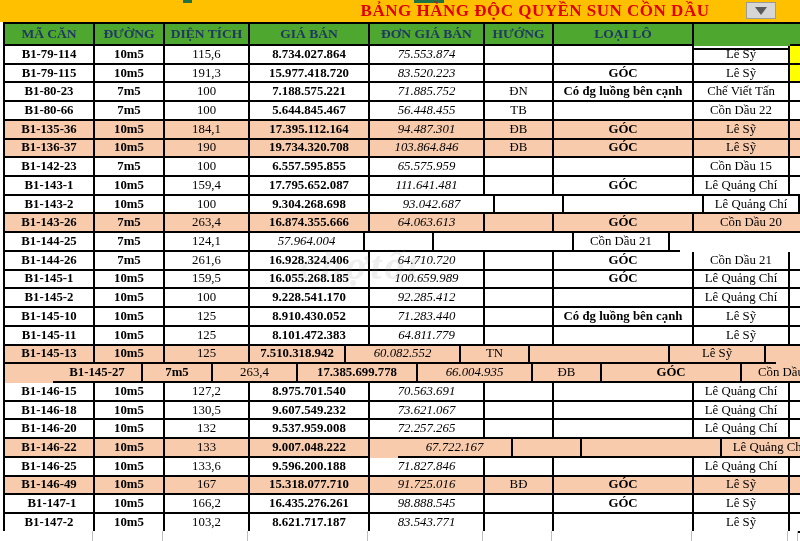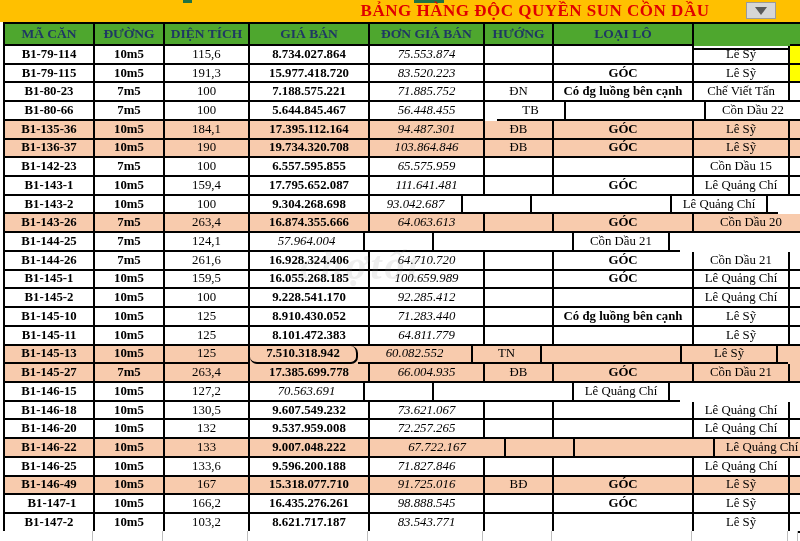--- a/index.html
+++ b/index.html
@@ -135,21 +135,21 @@
           <div class="cell c-loai_lo" style="width: 140px;">Có đg luồng bên cạnh</div>
           <div class="cell c-ten_duong" style="width: 96px;">Chế Viết Tấn</div>
           <div class="cell edge" style="width: 10px; background: rgb(255, 255, 255);"></div>
         </div>
         <div class="row">
           <div class="cell c-ma_can" style="width: 90px;">B1-80-66</div>
           <div class="cell c-duong" style="width: 70px;">7m5</div>
           <div class="cell c-dien_tich" style="width: 85px;">100</div>
           <div class="cell c-gia_ban" style="width: 120px;">5.644.845.467</div>
           <div class="cell c-don_gia_ban" style="width: 115px;">56.448.455</div>
-          <div class="cell c-huong" style="width: 69px; margin-left: 12px;">TB</div>
+          <div class="cell c-huong" style="width: 69px;">TB</div>
           <div class="cell c-loai_lo" style="width: 140px;"></div>
           <div class="cell c-ten_duong" style="width: 96px;">Cồn Dầu 22</div>
           <div class="cell edge" style="width: 10px; background: rgb(255, 255, 255);"></div>
         </div>
         <div class="row hl">
           <div class="cell c-ma_can" style="width: 90px;">B1-135-36</div>
           <div class="cell c-duong" style="width: 70px;">10m5</div>
           <div class="cell c-dien_tich" style="width: 85px;">184,1</div>
           <div class="cell c-gia_ban" style="width: 120px;">17.395.112.164</div>
           <div class="cell c-don_gia_ban" style="width: 115px;">94.487.301</div>
@@ -189,21 +189,21 @@
           <div class="cell c-huong" style="width: 69px;"></div>
           <div class="cell c-loai_lo" style="width: 140px;">GÓC</div>
           <div class="cell c-ten_duong" style="width: 96px;">Lê Quảng Chí</div>
           <div class="cell edge" style="width: 10px; background: rgb(255, 255, 255);"></div>
         </div>
         <div class="row">
           <div class="cell c-ma_can" style="width: 90px;">B1-143-2</div>
           <div class="cell c-duong" style="width: 70px;">10m5</div>
           <div class="cell c-dien_tich" style="width: 85px;">100</div>
           <div class="cell c-gia_ban" style="width: 120px;">9.304.268.698</div>
-          <div class="cell c-don_gia_ban" style="width: 93px;">93.042.687</div>
+          <div class="cell c-don_gia_ban" style="width: 125px;">93.042.687</div>
           <div class="cell c-huong" style="width: 69px;"></div>
           <div class="cell c-loai_lo" style="width: 140px;"></div>
           <div class="cell c-ten_duong" style="width: 96px;">Lê Quảng Chí</div>
           <div class="cell edge" style="width: 10px; background: rgb(255, 255, 255);"></div>
         </div>
         <div class="row hl">
           <div class="cell c-ma_can" style="width: 90px;">B1-143-26</div>
           <div class="cell c-duong" style="width: 70px;">7m5</div>
           <div class="cell c-dien_tich" style="width: 85px;">263,4</div>
           <div class="cell c-gia_ban" style="width: 120px;">16.874.355.666</div>
@@ -275,42 +275,43 @@
           <div class="cell c-don_gia_ban" style="width: 115px;">64.811.779</div>
           <div class="cell c-huong" style="width: 69px;"></div>
           <div class="cell c-loai_lo" style="width: 140px;"></div>
           <div class="cell c-ten_duong" style="width: 96px;">Lê Sỹ</div>
           <div class="cell edge" style="width: 10px; background: rgb(255, 255, 255);"></div>
         </div>
         <div class="row hl">
           <div class="cell c-ma_can" style="width: 90px;">B1-145-13</div>
           <div class="cell c-duong" style="width: 70px;">10m5</div>
           <div class="cell c-dien_tich" style="width: 85px;">125</div>
-          <div class="cell c-gia_ban" style="width: 108px; border-radius: 7px;">7.510.318.942</div>
+          <div class="cell c-gia_ban" style="width: 96px;">7.510.318.942</div>
           <div class="cell c-don_gia_ban" style="width: 115px;">60.082.552</div>
           <div class="cell c-huong" style="width: 69px;">TN</div>
           <div class="cell c-loai_lo" style="width: 140px;"></div>
           <div class="cell c-ten_duong" style="width: 96px;">Lê Sỹ</div>
           <div class="cell edge" style="width: 10px; background: rgb(248, 203, 173);"></div>
         </div>
         <div class="row hl">
-          <div class="cell c-ma_can" style="width: 90px;">B1-145-27</div>
+          <div class="cell c-ma_can" style="width: 90px; margin-left: 48px;">B1-145-27</div>
           <div class="cell c-duong" style="width: 70px;">7m5</div>
           <div class="cell c-dien_tich" style="width: 85px;">263,4</div>
           <div class="cell c-gia_ban" style="width: 120px;">17.385.699.778</div>
           <div class="cell c-don_gia_ban" style="width: 115px;">66.004.935</div>
           <div class="cell c-huong" style="width: 69px;">ĐB</div>
           <div class="cell c-loai_lo" style="width: 140px;">GÓC</div>
           <div class="cell c-ten_duong" style="width: 96px;">Cồn Dầu 21</div>
           <div class="cell edge" style="width: 10px; background: rgb(248, 203, 173);"></div>
         </div>
         <div class="row">
           <div class="cell c-ma_can" style="width: 90px;">B1-146-15</div>
           <div class="cell c-duong" style="width: 70px;">10m5</div>
           <div class="cell c-dien_tich" style="width: 85px;">127,2</div>
+          <div class="cell c-gia_ban" style="width: 120px;">8.975.701.540</div>
           <div class="cell c-don_gia_ban" style="width: 115px;">70.563.691</div>
           <div class="cell c-huong" style="width: 69px;"></div>
           <div class="cell c-loai_lo" style="width: 140px;"></div>
           <div class="cell c-ten_duong" style="width: 96px;">Lê Quảng Chí</div>
           <div class="cell edge" style="width: 10px; background: rgb(255, 255, 255);"></div>
         </div>
         <div class="row">
           <div class="cell c-ma_can" style="width: 90px;">B1-146-18</div>
           <div class="cell c-duong" style="width: 70px;">10m5</div>
           <div class="cell c-dien_tich" style="width: 85px;">130,5</div>
@@ -330,21 +331,21 @@
           <div class="cell c-huong" style="width: 69px;"></div>
           <div class="cell c-loai_lo" style="width: 140px;"></div>
           <div class="cell c-ten_duong" style="width: 96px;">Lê Quảng Chí</div>
           <div class="cell edge" style="width: 10px; background: rgb(255, 255, 255);"></div>
         </div>
         <div class="row hl">
           <div class="cell c-ma_can" style="width: 90px;">B1-146-22</div>
           <div class="cell c-duong" style="width: 70px;">10m5</div>
           <div class="cell c-dien_tich" style="width: 85px;">133</div>
           <div class="cell c-gia_ban" style="width: 120px;">9.007.048.222</div>
-          <div class="cell c-don_gia_ban" style="width: 136px;">67.722.167</div>
+          <div class="cell c-don_gia_ban" style="width: 115px; margin-left: 28px;">67.722.167</div>
           <div class="cell c-huong" style="width: 69px;"></div>
           <div class="cell c-loai_lo" style="width: 140px;"></div>
           <div class="cell c-ten_duong" style="width: 96px;">Lê Quảng Chí</div>
           <div class="cell edge" style="width: 10px; background: rgb(248, 203, 173);"></div>
         </div>
         <div class="row">
           <div class="cell c-ma_can" style="width: 90px;">B1-146-25</div>
           <div class="cell c-duong" style="width: 70px;">10m5</div>
           <div class="cell c-dien_tich" style="width: 85px;">133,6</div>
           <div class="cell c-gia_ban" style="width: 120px;">9.596.200.188</div>

